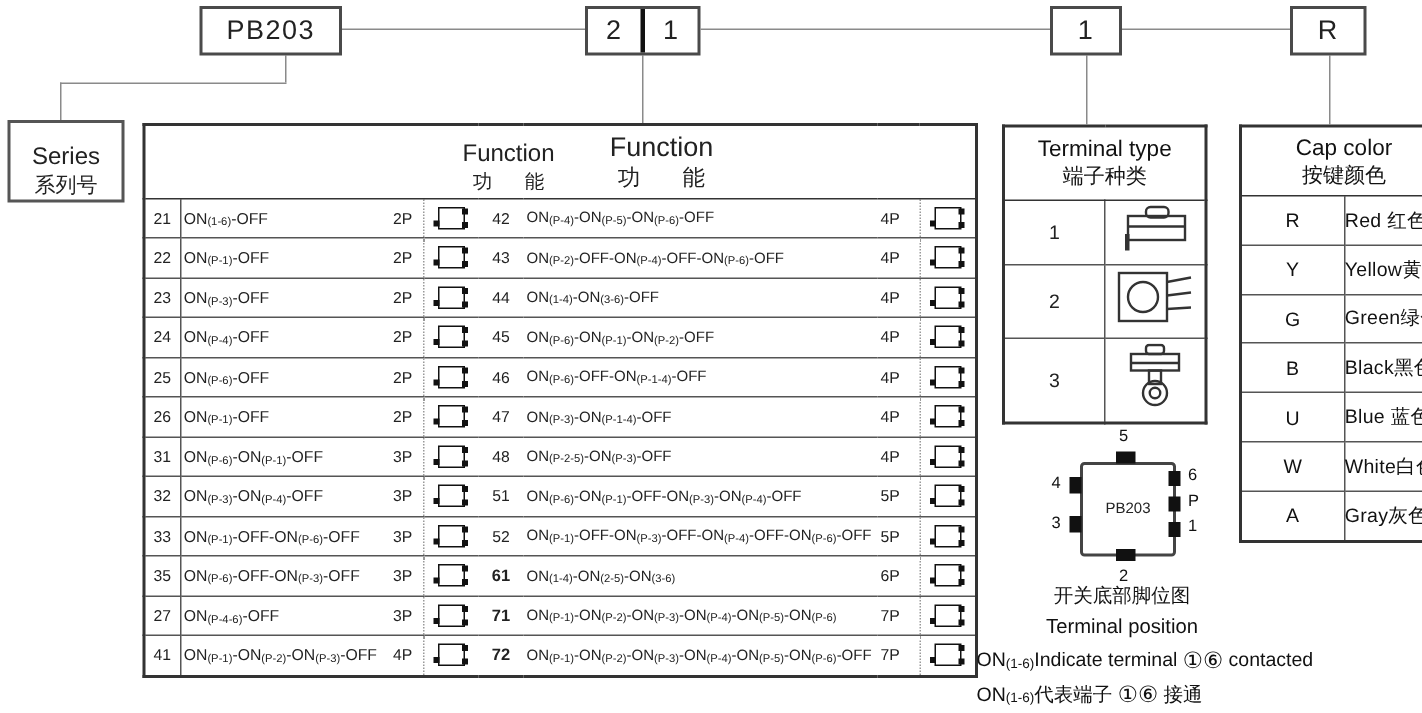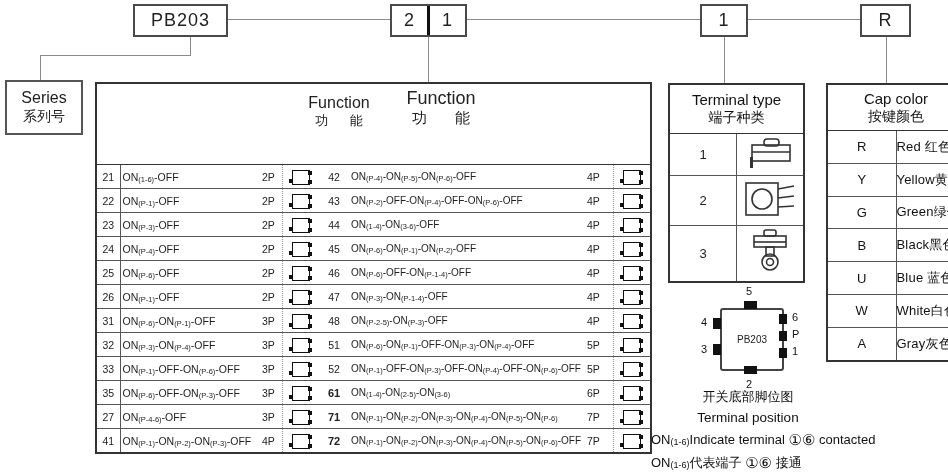--- a/index.html
+++ b/index.html
@@ -10,27 +10,27 @@
   .hline{height:1px;}
   .vline{width:1px;}
   
   .codebox{position:absolute;height:29px;border:2px solid #4a4a4a;background:#fff;
            display:flex;align-items:center;justify-content:center;
            font-size:18px;color:#222;letter-spacing:1px;}
   .codebox .cell{flex:1;text-align:center;line-height:29px;}
   .codebox .cell.l{border-left:3px solid #111;}
   
   .seriesbox{position:absolute;left:5px;top:80px;width:74px;height:51px;border:2px solid #555;
-             display:flex;flex-direction:column;align-items:center;justify-content:center;background:#fff;}
+             display:flex;flex-direction:column;align-items:center;justify-content:flex-end;background:#fff;}
   .seriesbox .en{font-size:16px;color:#222;}
   .seriesbox .zh{font-size:14px;color:#222;margin-top:1px;}
   
   table.fn{position:absolute;left:95px;top:82px;width:555px;height:370px;border-collapse:collapse;
            table-layout:fixed;border:2px solid #333;background:#fff;}
-  table.fn th{position:relative;height:48px;border-bottom:1px solid #333;font-weight:normal;padding:16px;text-decoration:underline;}
+  table.fn th{position:relative;height:48px;border-bottom:1px solid #333;font-weight:normal;padding:0;text-decoration:underline;}
   .fstack{position:absolute;text-align:center;color:#222;}
   .fstack.s1{left:196px;top:10px;width:92px;}
   .fstack.s2{left:294px;top:4px;width:100px;}
   .fstack .fen{font-size:16px;}
   .fstack.s2 .fen{font-size:18px;}
   .fstack .fzh{font-size:13px;letter-spacing:9px;padding-left:9px;margin-top:0px;}
   .fstack.s2 .fzh{font-size:15px;letter-spacing:12px;padding-left:12px;}
   table.fn td{border-bottom:1px solid #555;padding:0 2px;height:23px;overflow:visible;white-space:nowrap;}
   table.fn tr:last-child td{border-bottom:none;}
   td.num{border-right:1px solid #555;text-align:center;font-size:10.5px;color:#222;}

